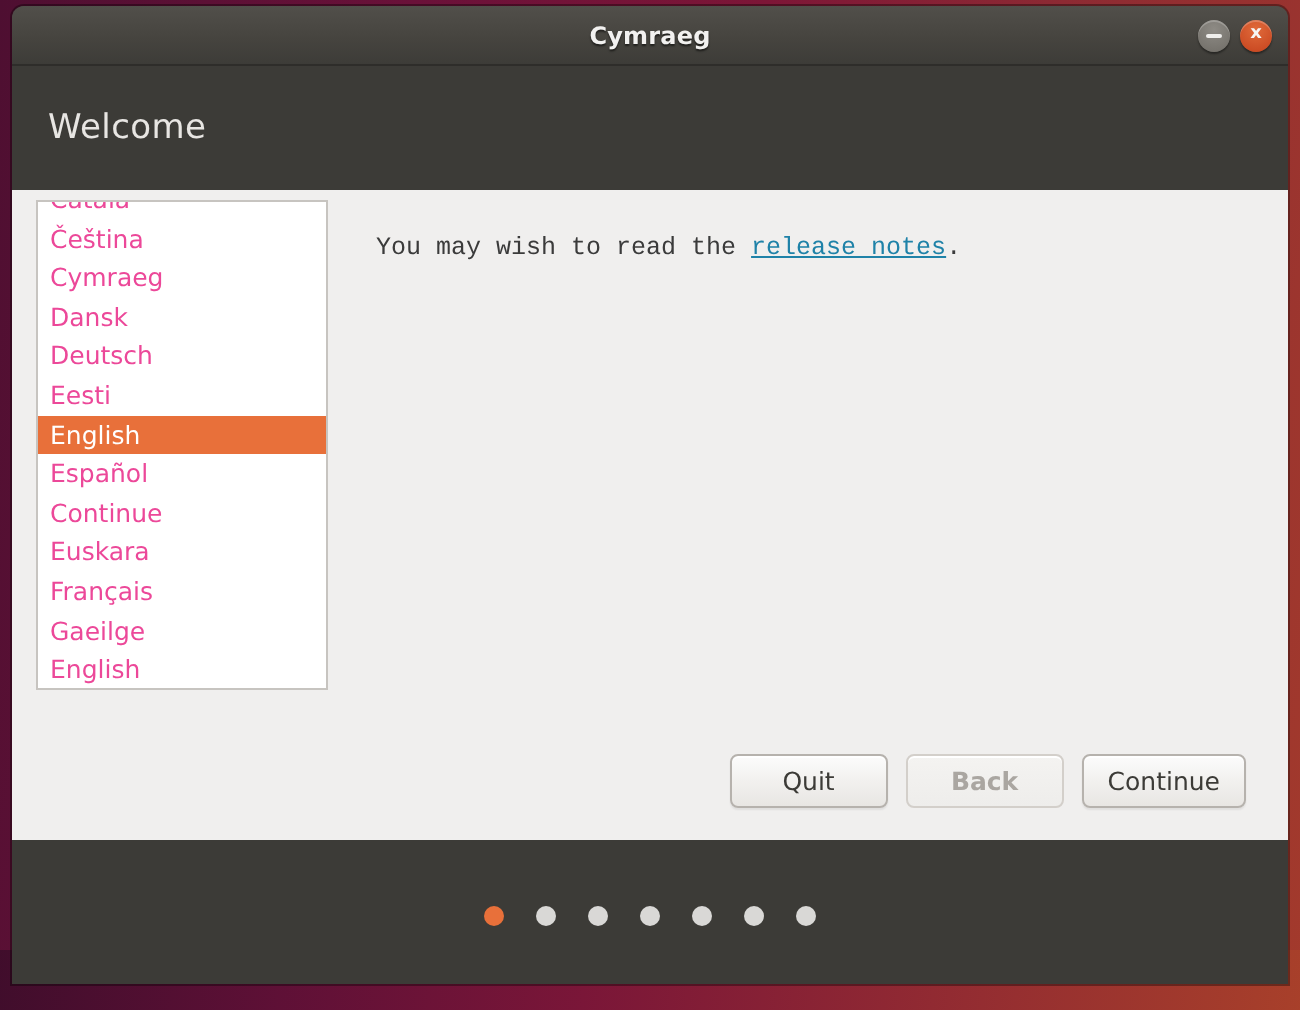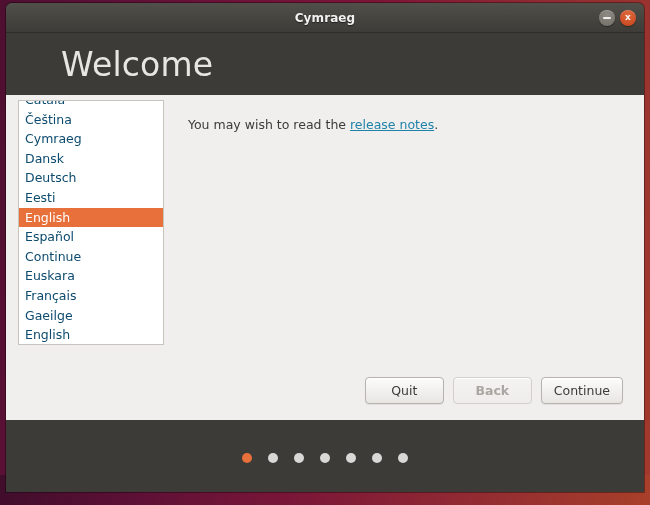--- a/index.html
+++ b/index.html
@@ -104,24 +104,23 @@
   
   #page-header {
     flex: 0 0 62px;
     background: #3c3b37;
     display: flex;
     align-items: center;
     padding-left: 18px;
   }
   #page-title {
     color: #e8e6e3;
-    font-size: 33px;
+    font-size: 17px;
     font-weight: normal;
     letter-spacing: 0.2px;
-    margin-left: 37px;
   }
 
   
   #content {
     flex: 0 0 325px;
     background: #f0efee;
     position: relative;
     display: flex;
   }
 
@@ -144,37 +143,38 @@
     position: absolute;
     left: 0;
     right: 0;
     top: -11px;
   }
   .lang-item {
     height: 19.6px;
     line-height: 19.6px;
     padding-left: 6px;
     font-size: 12.5px;
-    color: #0c4a6e;
+    color: #ec4899;
     white-space: nowrap;
     cursor: pointer;
   }
   .lang-item.selected {
     background: #e8703a;
     color: #ffffff;
   }
 
   
   #note-panel {
     flex: 1;
     padding: 22px 0 0 24px;
   }
   #note-text {
     font-size: 12.5px;
     color: #3b3b3b;
+    font-family: Liberation Mono, monospace;
   }
   #release-link {
     color: #1f82a8;
     text-decoration: underline;
     cursor: pointer;
   }
 
   
   #actions {
     position: absolute;

